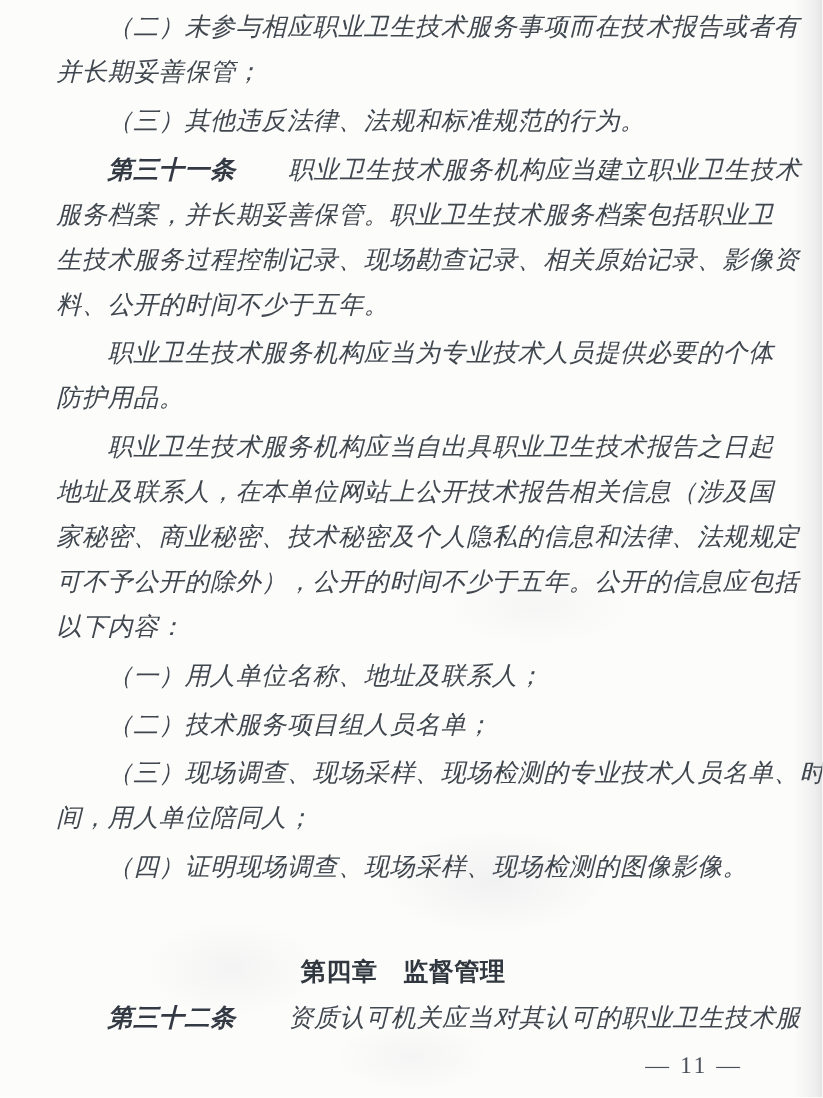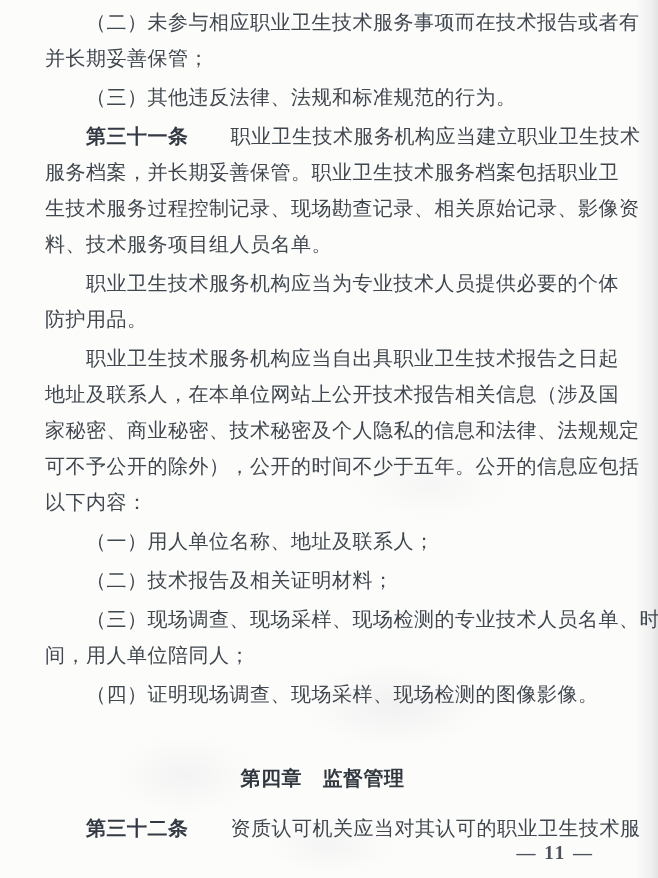--- a/index.html
+++ b/index.html
@@ -28,82 +28,82 @@
     left: 45px;
     top: 4px;
     width: 597px;
   }
   .para { margin: 0 0 3px 0; }
   .line {
     font-size: 20px;
     line-height: 36px;
     letter-spacing: 0.5px;
     white-space: nowrap;
+    font-style: italic;
   }
   .line.indent { padding-left: 41px; }
   .term {
     font-weight: bold;
     color: var(--bold-color, #343a43);
     margin-right: 42px;
   }
   .chapter {
-    margin: 48px 0 14px 0;
+    margin: 48px 0 1px 0;
     text-align: center;
     transform: translateX(-21px);
     font-size: 20px;
     line-height: 36px;
     letter-spacing: 0.5px;
     font-weight: bold;
     color: var(--heading-color, #31373f);
     white-space: nowrap;
   }
   .page-number {
     position: absolute;
     top: 842px;
     right: 64px;
     font-size: 19px;
     letter-spacing: 2px;
     color: var(--pagenum-color, #4c525c);
-    font-weight: bold;
   }
 </style>
 </head>
 <body>
 
 <div class="page">
   <div class="doc-body" id="doc-body">
       <div class="para">
         <div class="line indent"><span>（二）未参与相应职业卫生技术服务事项而在技术报告或者有</span></div>
         <div class="line"><span>并长期妥善保管；</span></div>
       </div>
       <div class="para">
         <div class="line indent"><span>（三）其他违反法律、法规和标准规范的行为。</span></div>
       </div>
       <div class="para">
         <div class="line indent"><span class="term">第三十一条</span><span>职业卫生技术服务机构应当建立职业卫生技术</span></div>
         <div class="line"><span>服务档案，并长期妥善保管。职业卫生技术服务档案包括职业卫</span></div>
         <div class="line"><span>生技术服务过程控制记录、现场勘查记录、相关原始记录、影像资</span></div>
-        <div class="line"><span>料、技术服务项目组人员名单。</span></div>
+        <div class="line"><span>料、公开的时间不少于五年。</span></div>
       </div>
       <div class="para">
         <div class="line indent"><span>职业卫生技术服务机构应当为专业技术人员提供必要的个体</span></div>
         <div class="line"><span>防护用品。</span></div>
       </div>
       <div class="para">
         <div class="line indent"><span>职业卫生技术服务机构应当自出具职业卫生技术报告之日起</span></div>
         <div class="line"><span>地址及联系人，在本单位网站上公开技术报告相关信息（涉及国</span></div>
         <div class="line"><span>家秘密、商业秘密、技术秘密及个人隐私的信息和法律、法规规定</span></div>
         <div class="line"><span>可不予公开的除外），公开的时间不少于五年。公开的信息应包括</span></div>
         <div class="line"><span>以下内容：</span></div>
       </div>
       <div class="para">
         <div class="line indent"><span>（一）用人单位名称、地址及联系人；</span></div>
       </div>
       <div class="para">
-        <div class="line indent"><span>（二）技术报告及相关证明材料；</span></div>
+        <div class="line indent"><span>（二）技术服务项目组人员名单；</span></div>
       </div>
       <div class="para">
         <div class="line indent"><span>（三）现场调查、现场采样、现场检测的专业技术人员名单、时</span></div>
         <div class="line"><span>间，用人单位陪同人；</span></div>
       </div>
       <div class="para">
         <div class="line indent"><span>（四）证明现场调查、现场采样、现场检测的图像影像。</span></div>
       </div>
       <div class="chapter">第四章　监督管理</div>
       <div class="para">

